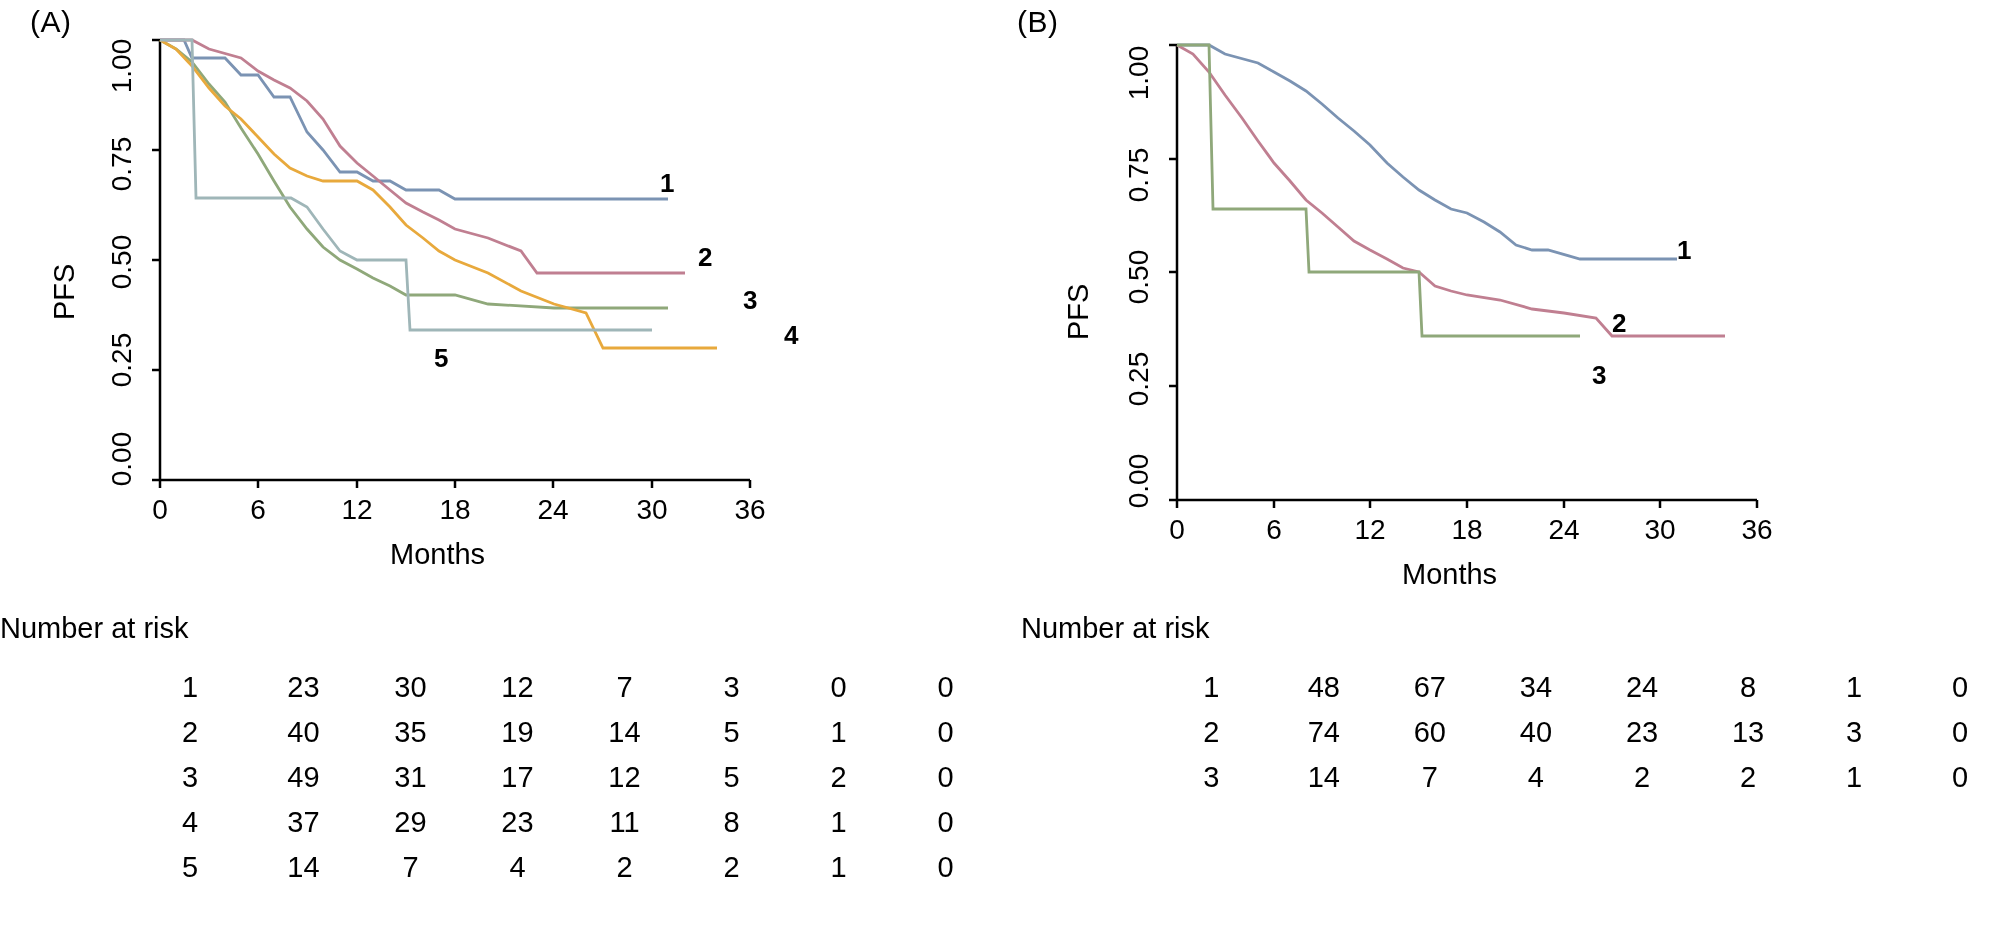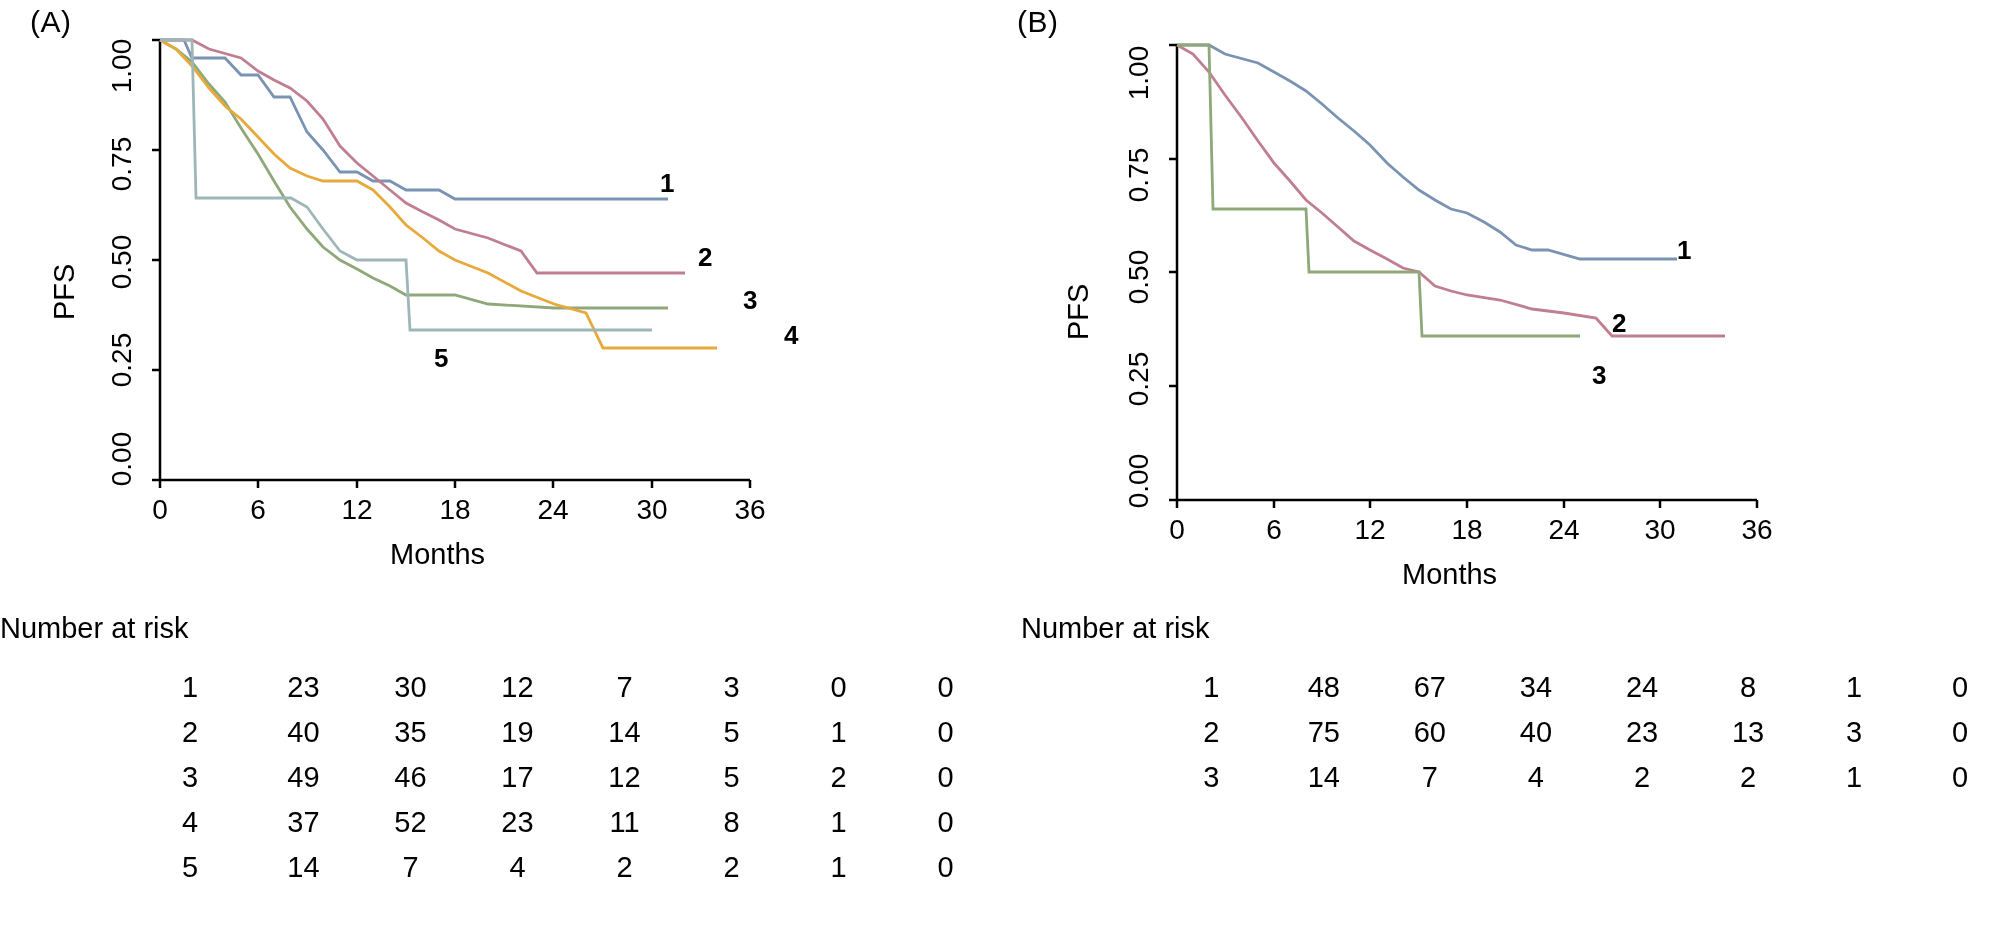--- a/index.html
+++ b/index.html
@@ -173,31 +173,31 @@
         <td>35</td>
         <td>19</td>
         <td>14</td>
         <td>5</td>
         <td>1</td>
         <td>0</td>
       </tr>
       <tr>
         <td class="grp">3</td>
         <td>49</td>
-        <td>46</td>
+        <td>31</td>
         <td>17</td>
         <td>12</td>
         <td>5</td>
         <td>2</td>
         <td>0</td>
       </tr>
       <tr>
         <td class="grp">4</td>
         <td>37</td>
-        <td>52</td>
+        <td>29</td>
         <td>23</td>
         <td>11</td>
         <td>8</td>
         <td>1</td>
         <td>0</td>
       </tr>
       <tr>
         <td class="grp">5</td>
         <td>14</td>
         <td>7</td>
@@ -273,21 +273,21 @@
         <td>48</td>
         <td>67</td>
         <td>34</td>
         <td>24</td>
         <td>8</td>
         <td>1</td>
         <td>0</td>
       </tr>
       <tr>
         <td class="grp">2</td>
-        <td>75</td>
+        <td>74</td>
         <td>60</td>
         <td>40</td>
         <td>23</td>
         <td>13</td>
         <td>3</td>
         <td>0</td>
       </tr>
       <tr>
         <td class="grp">3</td>
         <td>14</td>

